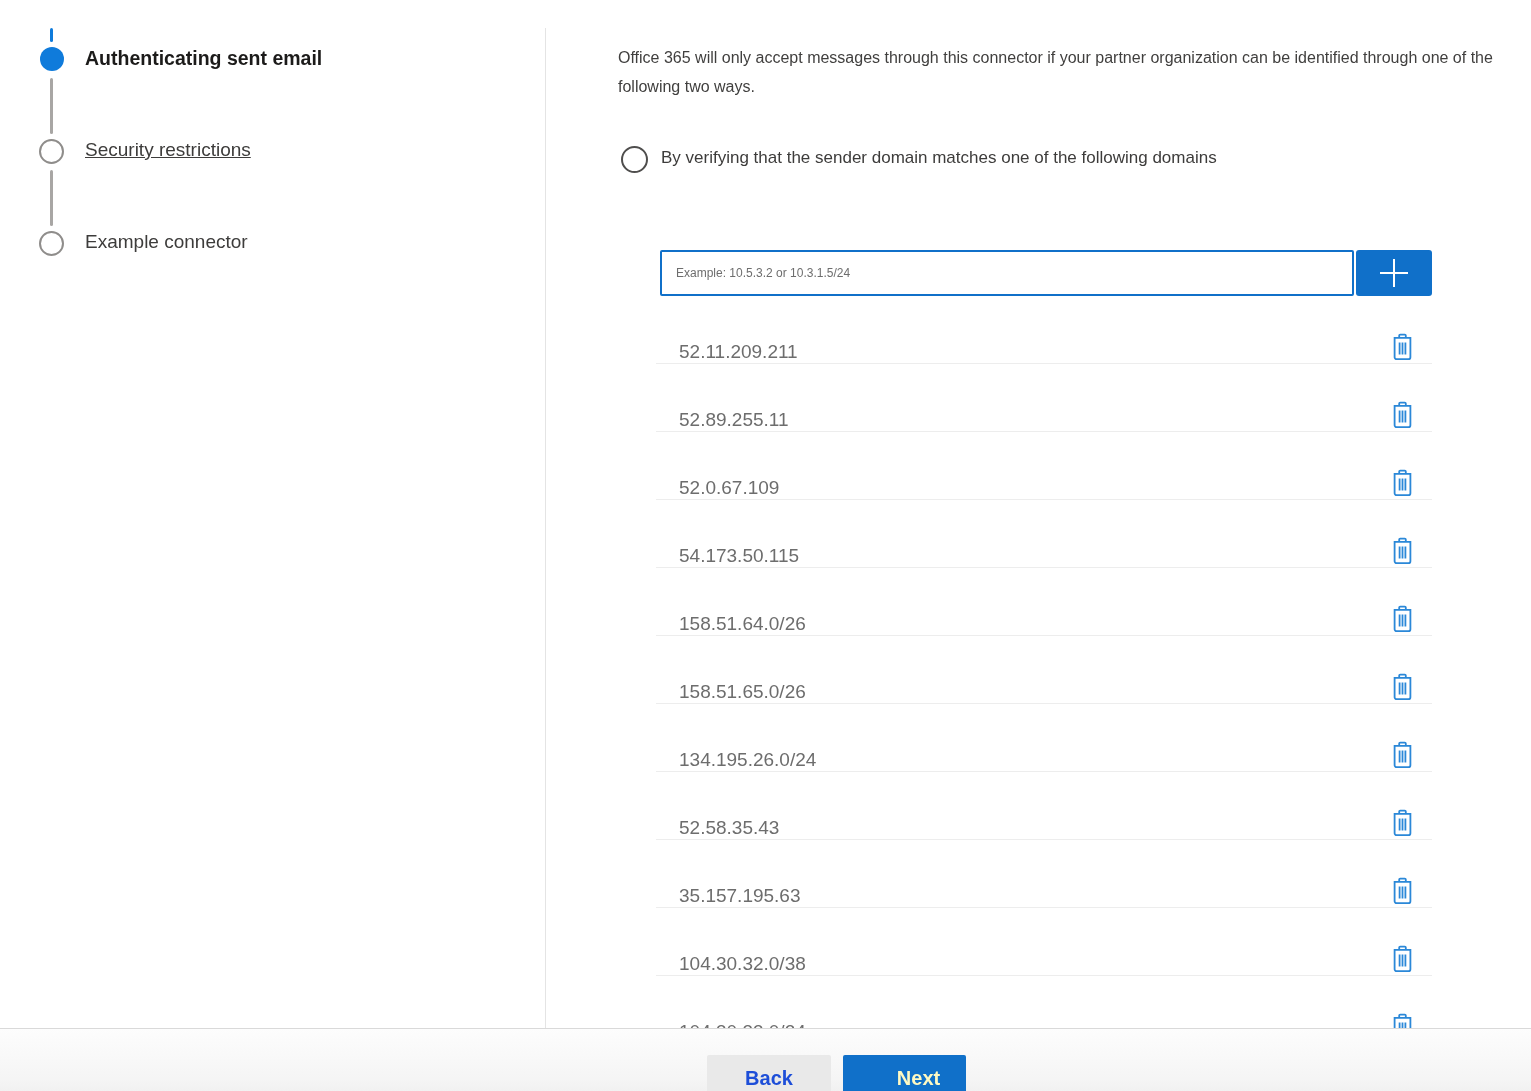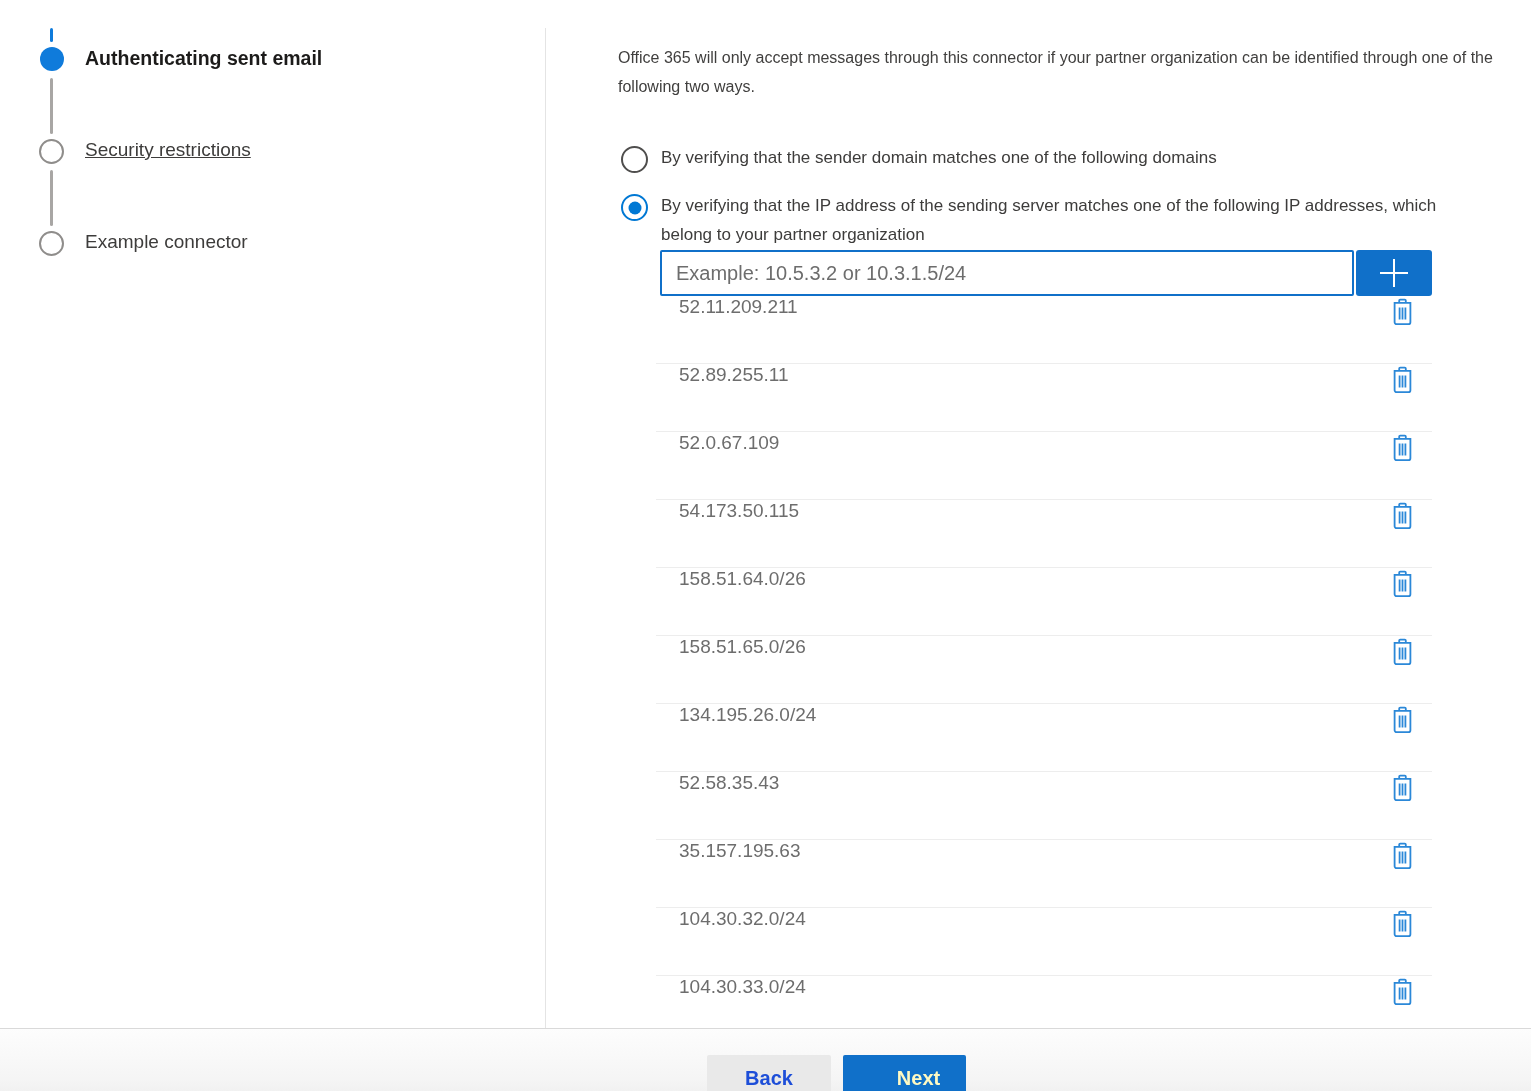--- a/index.html
+++ b/index.html
@@ -29,28 +29,28 @@
            border:2px solid #4f4e4d; background:#fff; position:relative; margin-top:2px; cursor:pointer; }
   .option.selected .radio { border-color:#0078d4; }
   .option.selected .radio::after { content:""; position:absolute; left:50%; top:50%;
            width:13px; height:13px; border-radius:50%; background:#0078d4; transform:translate(-50%,-50%); }
   .option-label { font-size:17px; line-height:28.5px; color:#3d3c3b; cursor:default; }
   .option-1 { top:116px; width:900px; }
   .option-2 { top:164px; width:860px; }
 
   .ip-input { position:absolute; left:660px; top:222px; width:694px; height:46px;
               border:2px solid #1070c9; border-radius:2px; padding:0 14px;
-              font-size:20px; color:#333; font-family:"Liberation Sans", sans-serif; outline:none; }
+              font-size:12px; color:#333; font-family:"Liberation Sans", sans-serif; outline:none; }
   .ip-input::placeholder { color:#6d6d6d; }
   .add-btn { position:absolute; left:1356px; top:222px; width:76px; height:46px;
              background:#1070c9; border:none; border-radius:3px; cursor:pointer;
              display:flex; align-items:center; justify-content:center; }
 
   .ip-list { position:absolute; left:656px; top:268px; width:776px; }
-  .ip-row { height:68px; display:flex; align-items:flex-start; justify-content:space-between;
+  .ip-row { height:68px; display:flex; align-items:flex-end; justify-content:space-between;
             padding:0 16px 0 23px; border-bottom:1px solid #ededed; }
   .ip-text { font-size:19px; color:#6d6d6d; }
   .trash-btn { background:none; border:none; cursor:pointer; padding:2px; line-height:0; }
 
   
   .footer { position:absolute; left:0; top:1000px; width:1531px; height:91px;
             border-top:1px solid #d9d9d9;
             background:linear-gradient(180deg,#fdfdfd 0%,#f5f5f5 55%,#e8e8e8 100%); }
   .btn { position:absolute; top:26px; height:47px; border:none; border-radius:2px;
          font-size:20px; font-weight:600; font-family:"Liberation Sans", sans-serif; cursor:pointer; }
@@ -81,24 +81,20 @@
 
   <main class="content">
 
     <p class="intro">Office 365 will only accept messages through this connector if your partner organization can be identified through one of the following two ways.</p>
 
     <div class="option option-1">
       <span class="radio"></span>
       <span class="option-label">By verifying that the sender domain matches one of the following domains</span>
     </div>
 
-    <div class="option option-2 selected">
-      <span class="radio"></span>
-      <span class="option-label">By verifying that the IP address of the sending server matches one of the following IP addresses, which belong to your partner organization</span>
-    </div>
 
     <input class="ip-input" type="text" placeholder="Example: 10.5.3.2 or 10.3.1.5/24" style="">
 
     <button class="add-btn">
       <svg width="34" height="34" viewBox="0 0 34 34">
         <line x1="3" y1="17" x2="31" y2="17" stroke="#ffffff" stroke-width="2"></line>
         <line x1="17" y1="3" x2="17" y2="31" stroke="#ffffff" stroke-width="2"></line>
       </svg>
     </button>
 
@@ -214,21 +210,21 @@
             <path d="M8.2 4.6 V2.6 a1 1 0 0 1 1 -1 h4.6 a1 1 0 0 1 1 1 V4.6" stroke="#2b88d8" stroke-width="1.8"></path>
             <path d="M3.6 4.8 h15.8 v19.4 a2 2 0 0 1 -2 2 h-11.8 a2 2 0 0 1 -2 -2 Z" stroke="#2b88d8" stroke-width="1.8"></path>
             <line x1="8.6" y1="9.5" x2="8.6" y2="21.5" stroke="#2b88d8" stroke-width="1.8"></line>
             <line x1="11.5" y1="9.5" x2="11.5" y2="21.5" stroke="#2b88d8" stroke-width="1.8"></line>
             <line x1="14.4" y1="9.5" x2="14.4" y2="21.5" stroke="#2b88d8" stroke-width="1.8"></line>
           </svg>
         </button>
       </div>
 
       <div class="ip-row">
-        <span class="ip-text">104.30.32.0/24</span>
+        <span class="ip-text">104.30.32.0/38</span>
         <button class="trash-btn">
           <svg width="23" height="28" viewBox="0 0 23 28" fill="none">
             <path d="M8.2 4.6 V2.6 a1 1 0 0 1 1 -1 h4.6 a1 1 0 0 1 1 1 V4.6" stroke="#2b88d8" stroke-width="1.8"></path>
             <path d="M3.6 4.8 h15.8 v19.4 a2 2 0 0 1 -2 2 h-11.8 a2 2 0 0 1 -2 -2 Z" stroke="#2b88d8" stroke-width="1.8"></path>
             <line x1="8.6" y1="9.5" x2="8.6" y2="21.5" stroke="#2b88d8" stroke-width="1.8"></line>
             <line x1="11.5" y1="9.5" x2="11.5" y2="21.5" stroke="#2b88d8" stroke-width="1.8"></line>
             <line x1="14.4" y1="9.5" x2="14.4" y2="21.5" stroke="#2b88d8" stroke-width="1.8"></line>
           </svg>
         </button>
       </div>

